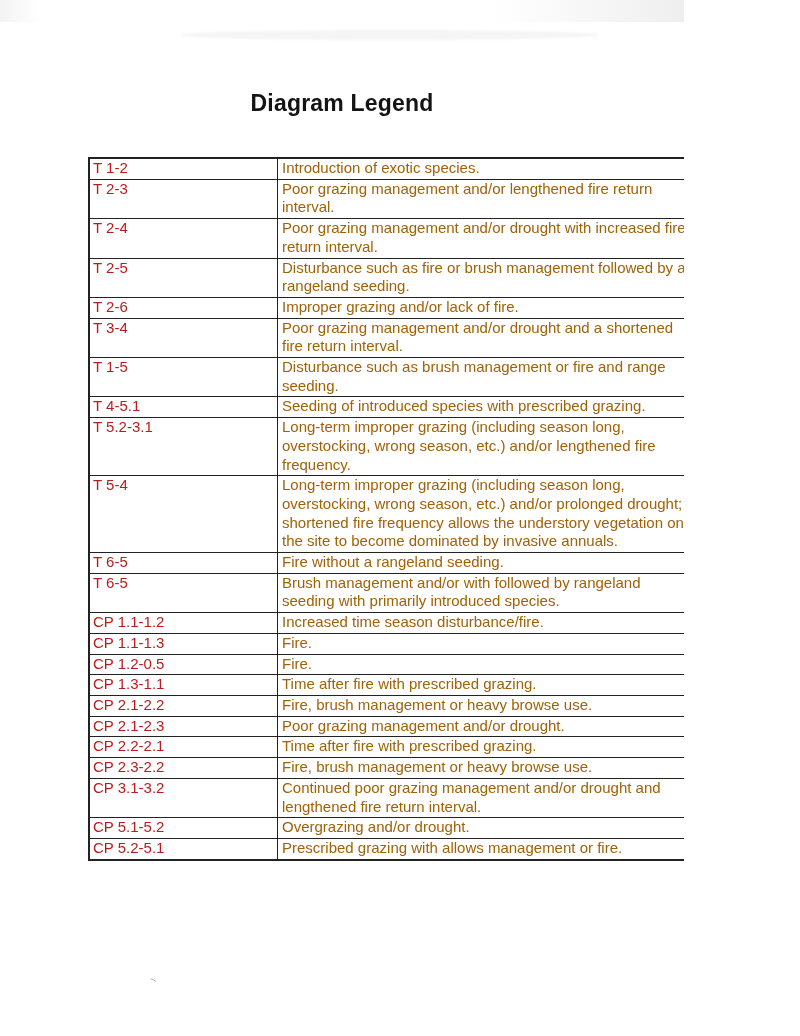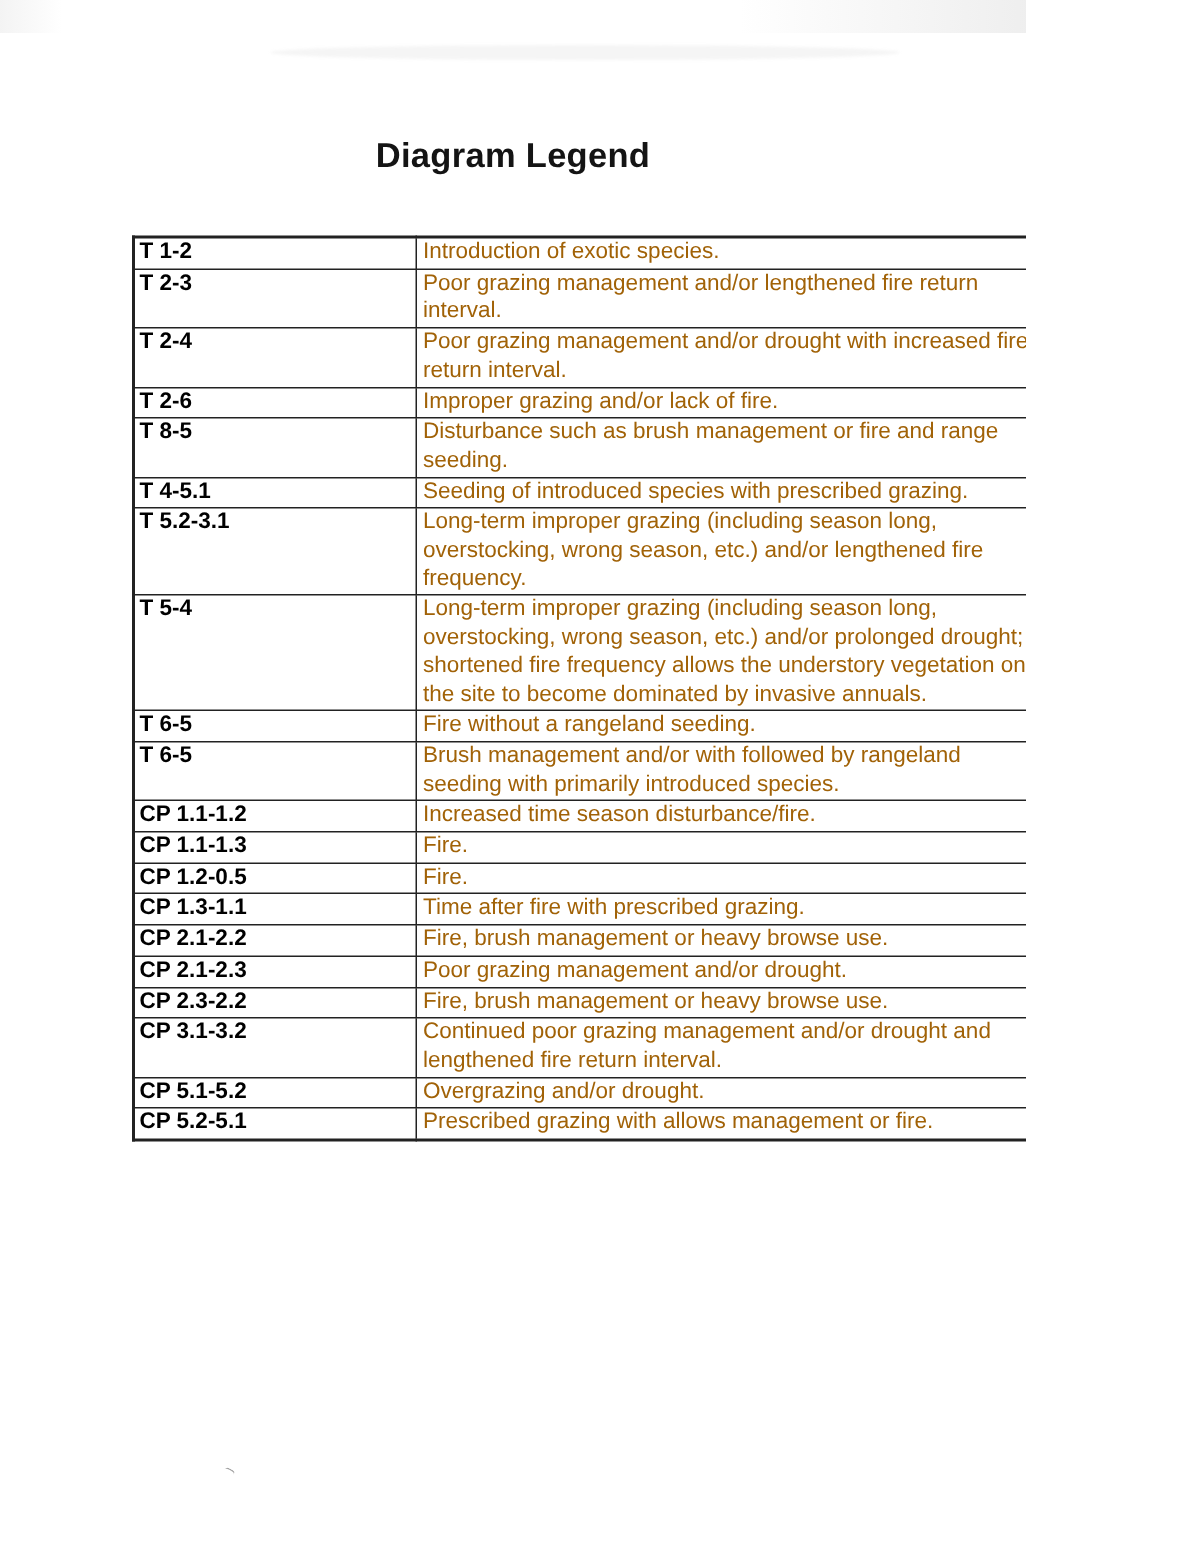--- a/index.html
+++ b/index.html
@@ -66,24 +66,24 @@
     line-height: 18.7px;
   }
   table.legend, table.legend td {
     border: 1.6px solid #222222;
   }
   table.legend {
     border-width: 2px;
   }
   td.code {
     width: 180px;
-    font-weight: bold;
+    font-weight: normal;
     padding: 0 4px 1px 3px;
     vertical-align: top;
-    color: #000000;
+    color: #b91c1c;
   }
   td.desc {
     padding: 0 5px 1px 4px;
     vertical-align: top;
     color: #a16207;
   }
 </style>
 </head>
 <body>
 
@@ -102,25 +102,33 @@
       </tr>
       <tr>
         <td class="code">T 2-3</td>
         <td class="desc">Poor grazing management and/or lengthened fire return interval.</td>
       </tr>
       <tr>
         <td class="code">T 2-4</td>
         <td class="desc">Poor grazing management and/or drought with increased fire return interval.</td>
       </tr>
       <tr>
+        <td class="code">T 2-5</td>
+        <td class="desc">Disturbance such as fire or brush management followed by a rangeland seeding.</td>
+      </tr>
+      <tr>
         <td class="code">T 2-6</td>
         <td class="desc">Improper grazing and/or lack of fire.</td>
       </tr>
       <tr>
-        <td class="code">T 8-5</td>
+        <td class="code">T 3-4</td>
+        <td class="desc">Poor grazing management and/or drought and a shortened fire return interval.</td>
+      </tr>
+      <tr>
+        <td class="code">T 1-5</td>
         <td class="desc">Disturbance such as brush management or fire and range seeding.</td>
       </tr>
       <tr>
         <td class="code">T 4-5.1</td>
         <td class="desc">Seeding of introduced species with prescribed grazing.</td>
       </tr>
       <tr>
         <td class="code">T 5.2-3.1</td>
         <td class="desc">Long-term improper grazing (including season long, overstocking, wrong season, etc.) and/or lengthened fire frequency.</td>
       </tr>
@@ -154,20 +162,24 @@
       </tr>
       <tr>
         <td class="code">CP 2.1-2.2</td>
         <td class="desc">Fire, brush management or heavy browse use.</td>
       </tr>
       <tr>
         <td class="code">CP 2.1-2.3</td>
         <td class="desc">Poor grazing management and/or drought.</td>
       </tr>
       <tr>
+        <td class="code">CP 2.2-2.1</td>
+        <td class="desc">Time after fire with prescribed grazing.</td>
+      </tr>
+      <tr>
         <td class="code">CP 2.3-2.2</td>
         <td class="desc">Fire, brush management or heavy browse use.</td>
       </tr>
       <tr>
         <td class="code">CP 3.1-3.2</td>
         <td class="desc">Continued poor grazing management and/or drought and lengthened fire return interval.</td>
       </tr>
       <tr>
         <td class="code">CP 5.1-5.2</td>
         <td class="desc">Overgrazing and/or drought.</td>

